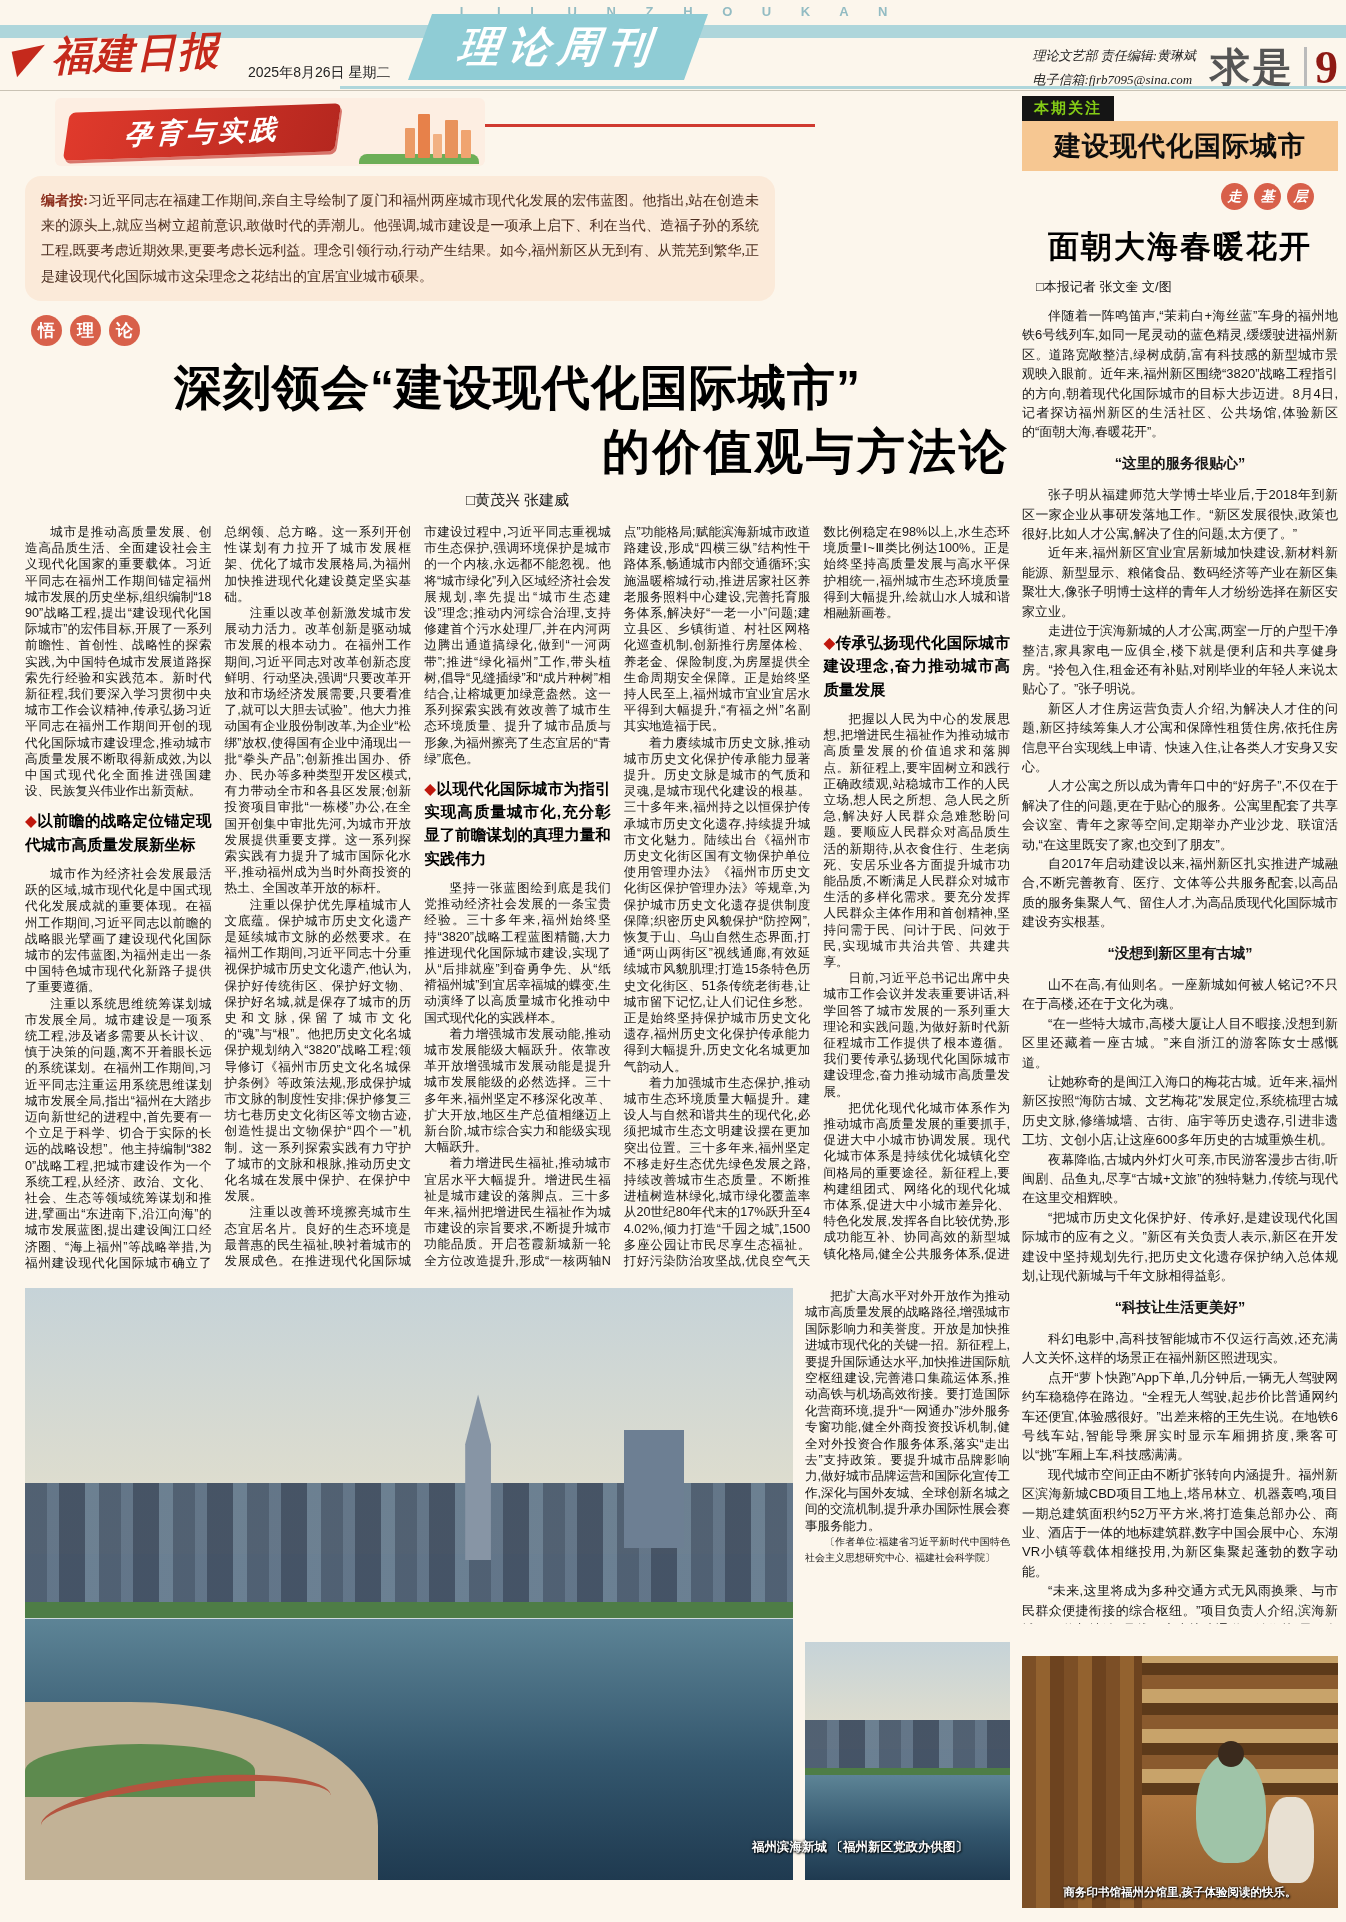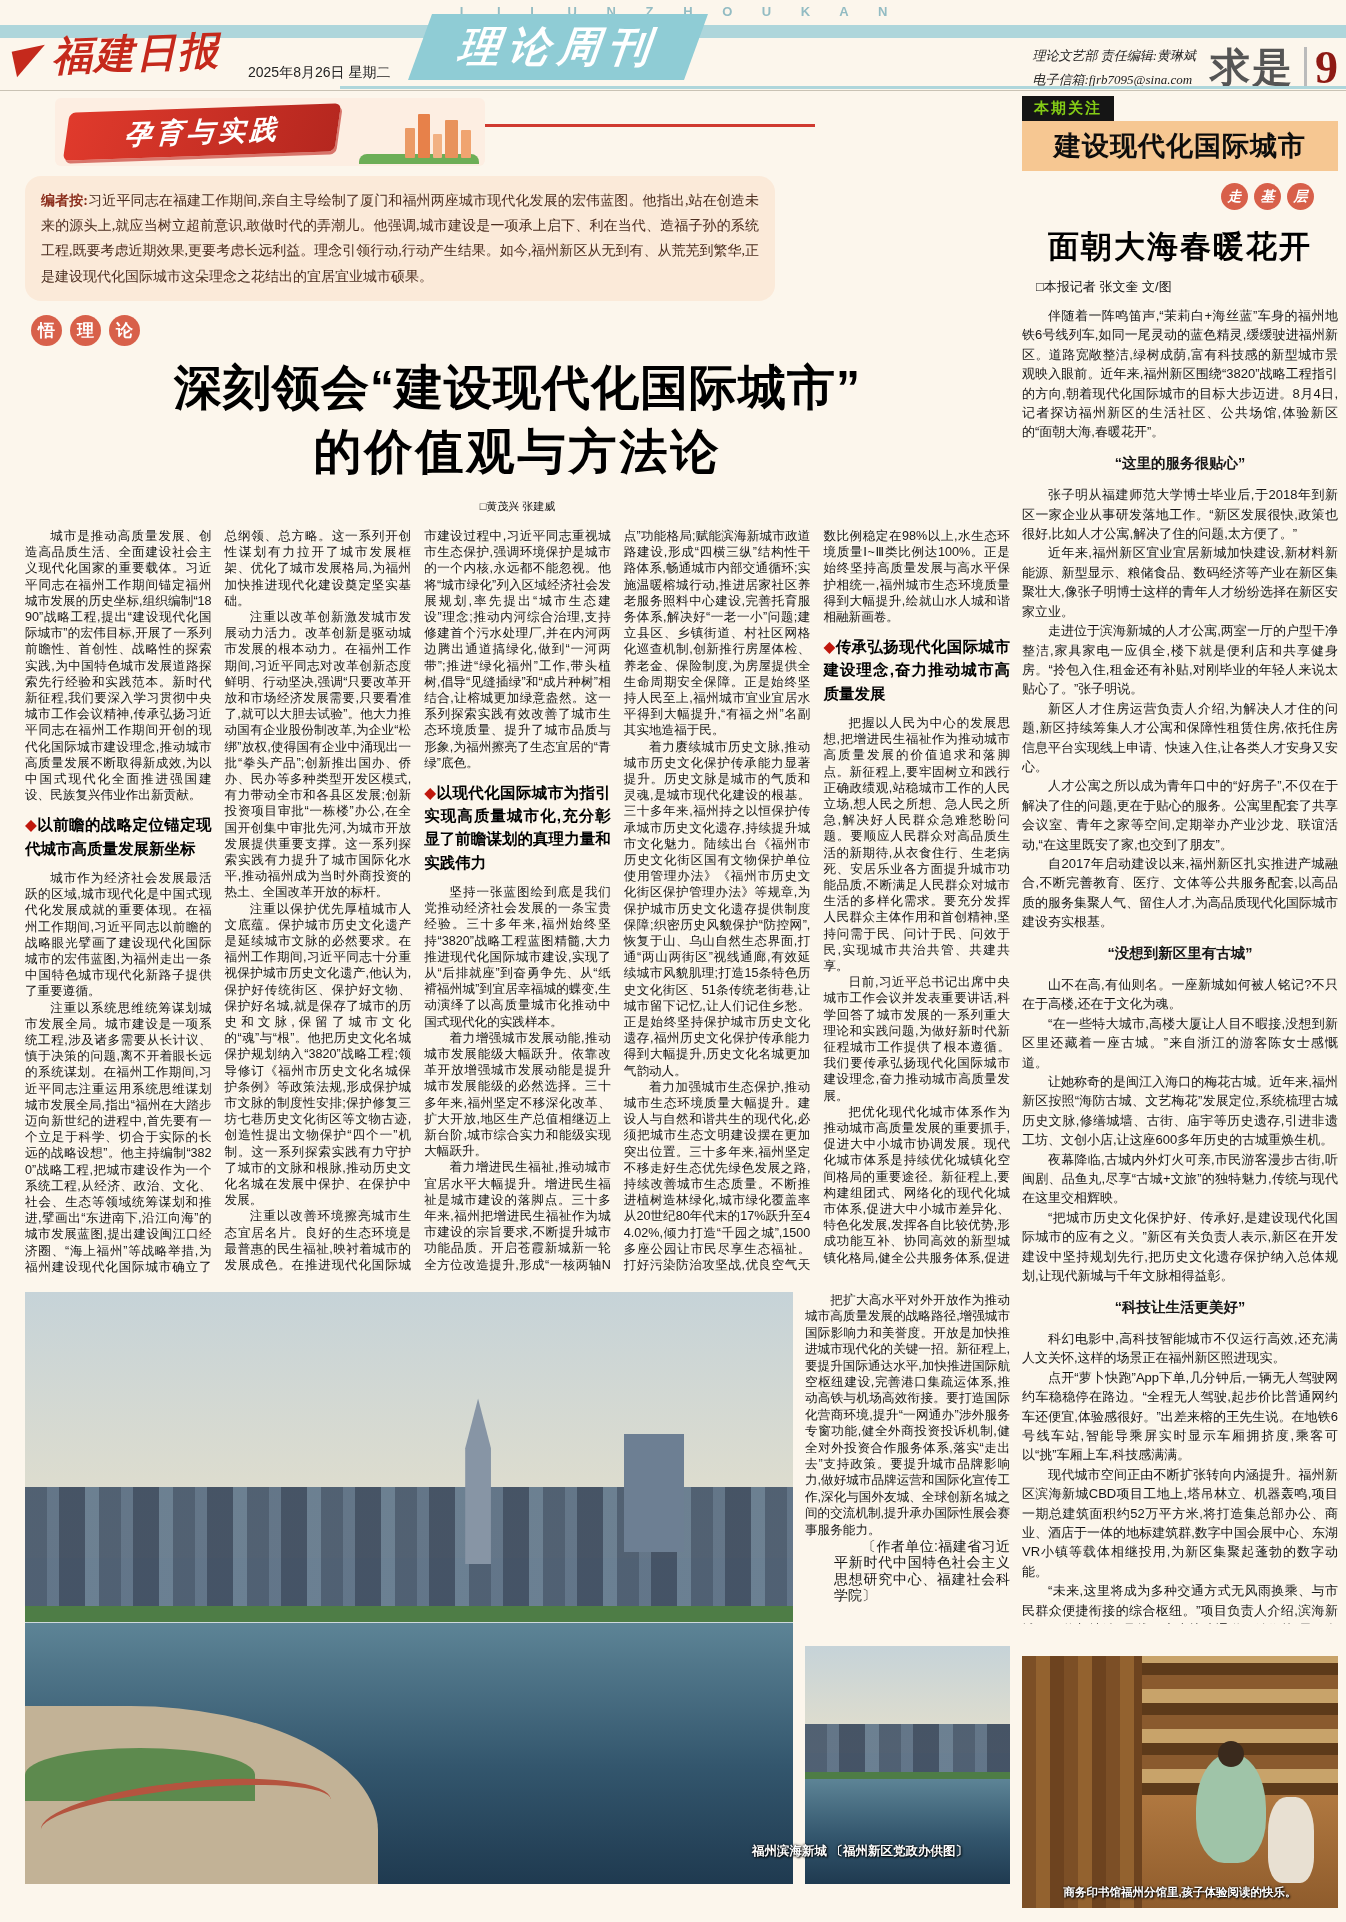--- a/index.html
+++ b/index.html
@@ -55,38 +55,38 @@
     padding:12px 16px;box-sizing:border-box;color:#4a2c1e;font-size:14px;line-height:1.8;text-align:justify;
     font-family:"Liberation Serif","DejaVu Serif",serif;}
   .note-label{font-weight:bold;color:#8c2f1d;}
 
   .tag-row{margin:14px 0 4px 6px;}
   .tag-circle{display:inline-flex;width:31px;height:31px;border-radius:50%;background:#d8604a;color:#fff;
     align-items:center;justify-content:center;font-weight:bold;font-size:17px;margin-right:8px;}
 
   .headline1{margin:10px 0 0 0;text-align:center;font-size:48px;font-weight:900;color:#000;
     letter-spacing:1px;line-height:1.35;}
-  .headline2{margin:0;text-align:center;font-size:48px;font-weight:900;color:#000;letter-spacing:3px;line-height:1.3;}
-  .byline{margin-top:16px;text-align:center;font-size:11px;color:#111;}
+  .headline2{margin:0;text-align:right;font-size:48px;font-weight:900;color:#000;letter-spacing:3px;line-height:1.3;}
+  .byline{margin-top:8px;text-align:center;font-size:15px;color:#111;}
 
   .article-body{margin-top:14px;height:752px;overflow:hidden;
     column-count:5;column-gap:13px;font-size:12.6px;line-height:16.2px;color:#161616;
     text-align:justify;word-break:break-all;}
   .body-p{margin:0;text-indent:2em;}
   .col-subhead{font-weight:bold;font-size:15.5px;line-height:1.5;margin:10px 0;color:#000;text-indent:0;
     break-inside:avoid;}
   .col-subhead::first-letter{color:#c0180d;}
 
   
   .photo-row{position:relative;margin-top:12px;height:592px;}
   .big-photo{position:absolute;top:0;left:0;width:768px;height:592px;overflow:hidden;background:#cfd9dd;}
   .side-cont{position:absolute;top:0;left:780px;width:205px;height:592px;}
   .cont-text{height:336px;overflow:hidden;font-size:12.6px;line-height:16.4px;color:#161616;
     text-align:justify;word-break:break-all;}
-  .cont-note{font-size:14px;margin-left:29px;}
+  .cont-note{font-size:10px;}
   .photo-piece{position:absolute;bottom:0;left:0;width:205px;height:238px;overflow:hidden;background:#cfd9dd;}
 
   .sky{position:absolute;top:0;left:0;right:0;height:45%;background:linear-gradient(#c6d3d8 0%,#dcdccf 70%,#e9e2d2 100%);}
   .city-band{position:absolute;top:33%;left:0;right:0;height:22%;
     background:repeating-linear-gradient(90deg,#45566a 0 22px,#596d82 22px 34px,#39485c 34px 60px,#62788c 60px 74px);
     opacity:.92;}
   .tower{position:absolute;top:18%;left:56%;width:46px;height:28%;background:#8795a5;
     clip-path:polygon(50% 0,78% 30%,78% 100%,22% 100%,22% 30%);}
   .tower2{position:absolute;top:24%;left:78%;width:60px;height:20%;background:#6d7f93;}
   .green-band{position:absolute;top:53%;left:0;right:0;height:16px;background:#4e7d46;}

